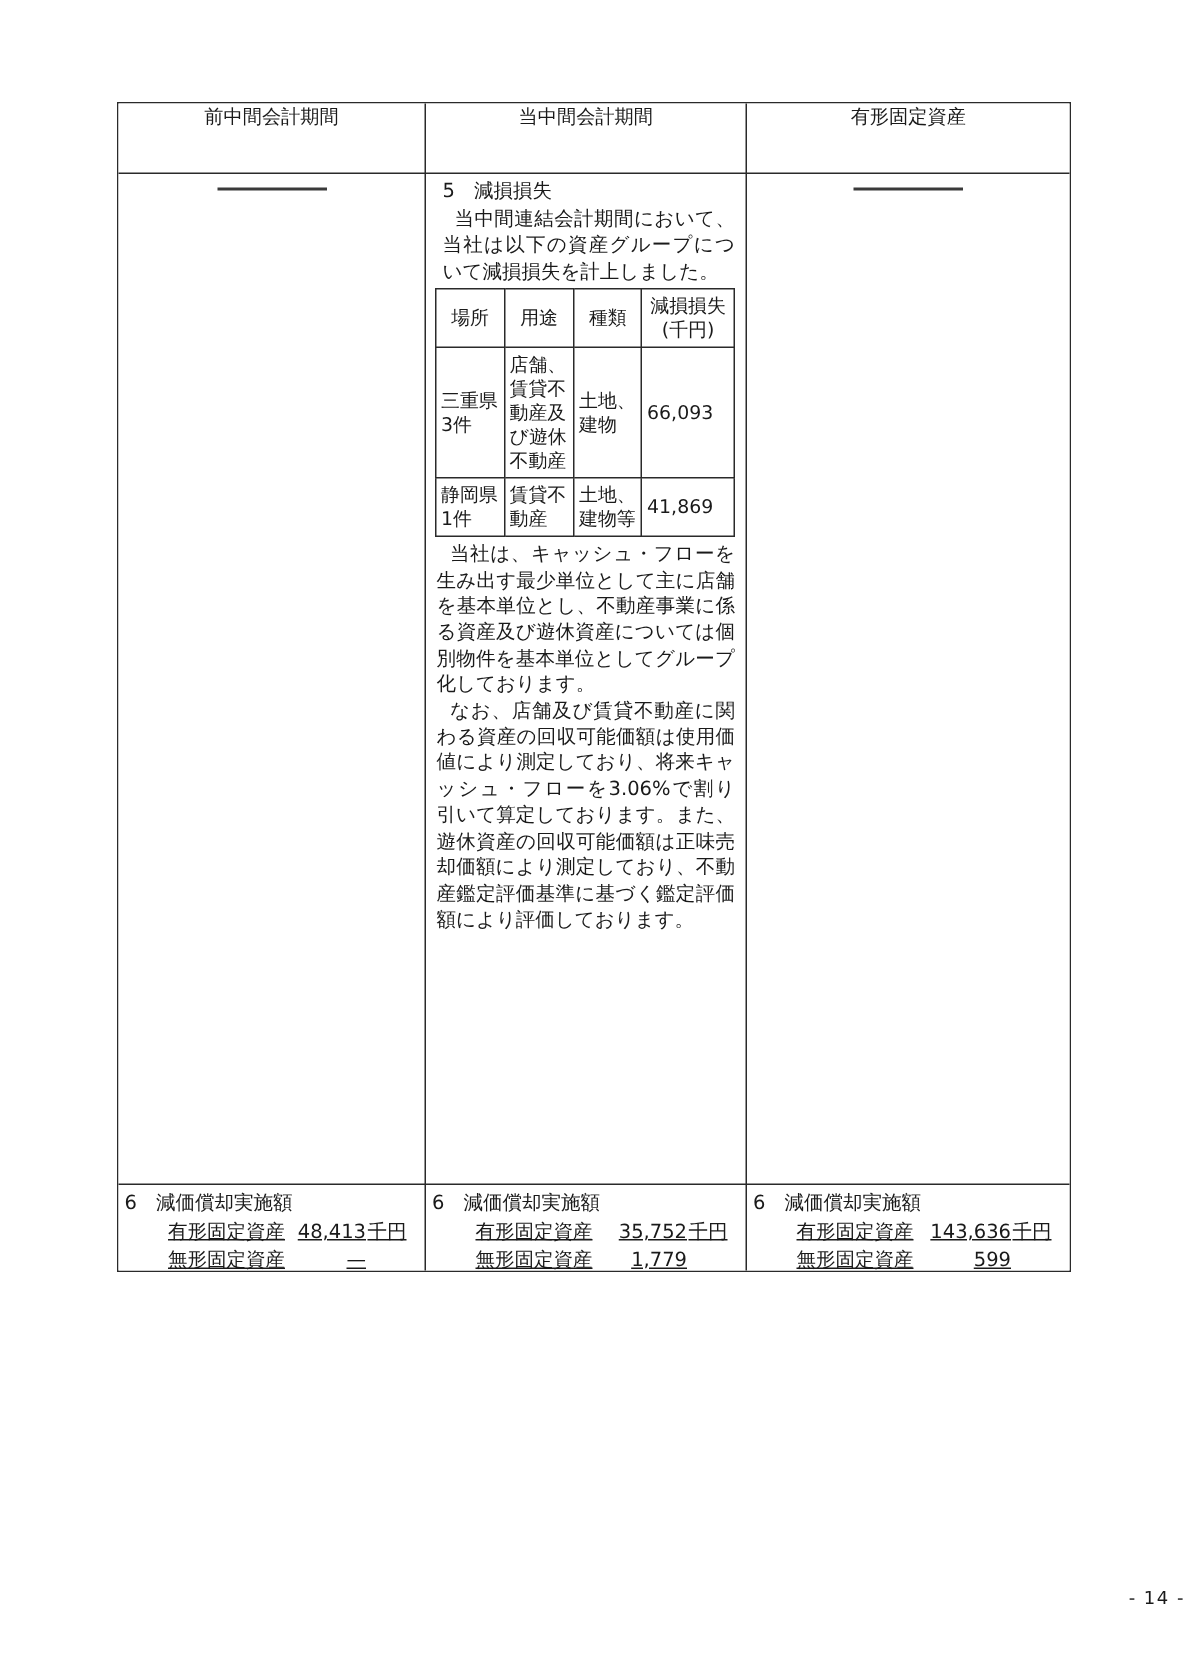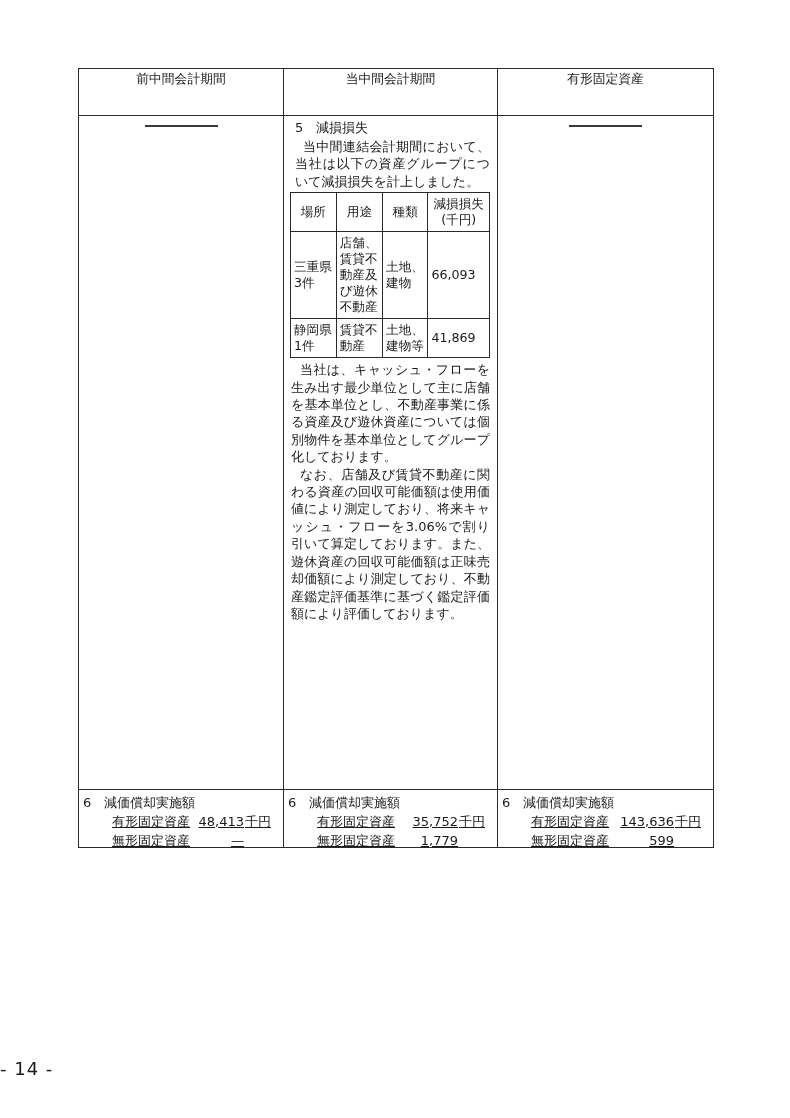--- a/index.html
+++ b/index.html
@@ -88,22 +88,22 @@
   .dep-rows { }
   .dep-row { display: flex; padding: 0 12px 0 33px; text-decoration: underline; }
   .dep-label { flex: none; }
   .dep-value { flex: 1; text-align: right; }
   .dep-unit { flex: none; width: 27px; text-align: right; }
 
   
   .page-number {
     position: absolute;
     left: 0; top: 1058px; width: 100%;
-    text-align: left;
-    font-size: 18px;
+    text-align: right;
+    font-size: 12px;
     letter-spacing: 1px;
   }
 </style>
 </head>
 <body>
 
 <div class="doc-table">
 
   <div class="cell head-cell col1">
     <div class="period-title">前中間会計期間</div>

